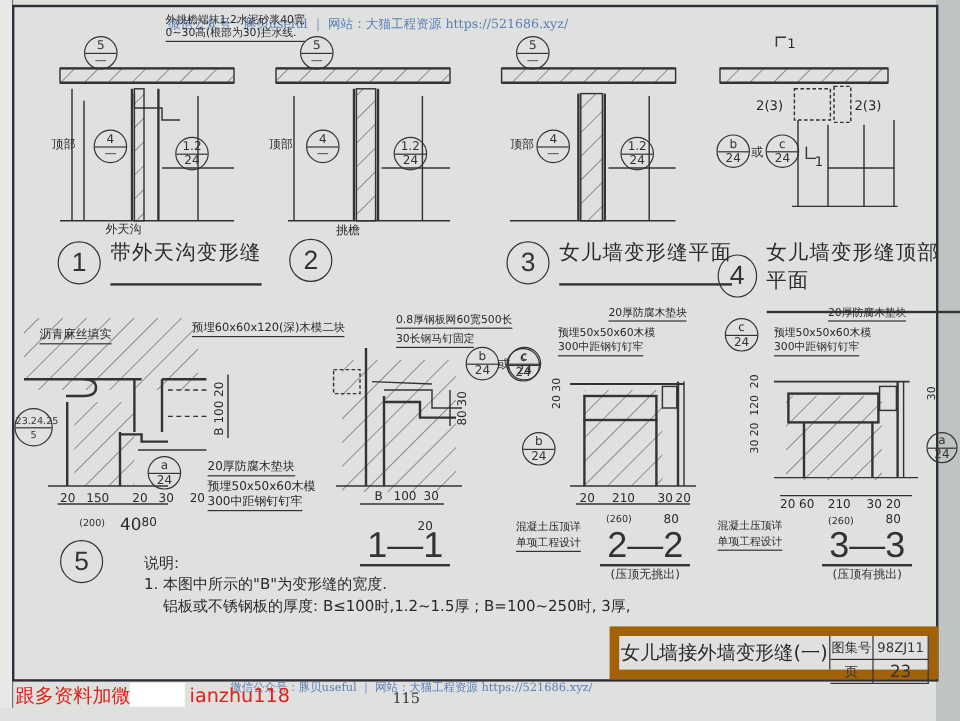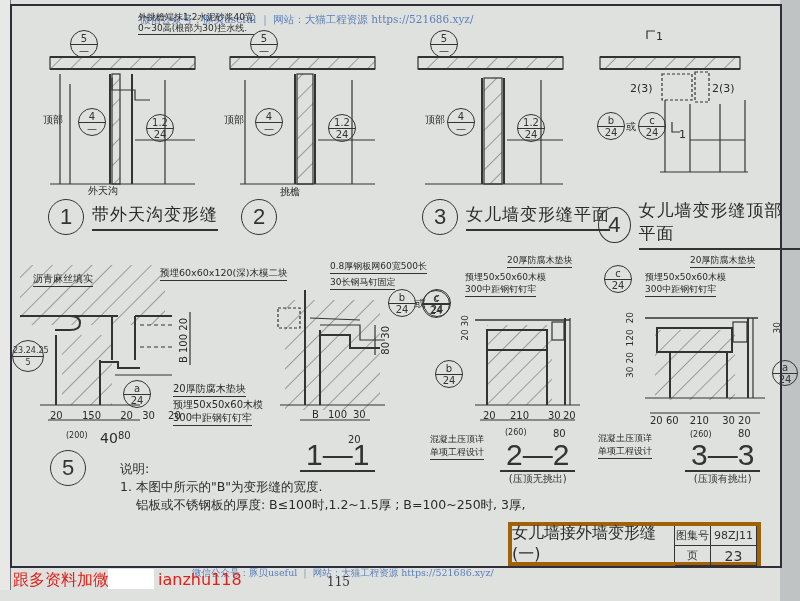--- a/index.html
+++ b/index.html
@@ -5,26 +5,26 @@
   html,body{margin:0;padding:0;}
   body{width:800px;height:601px;background:#c9ccc9;position:relative;overflow:hidden;font-family:"DejaVu Sans",sans-serif;}
   .sheet{position:absolute;left:0;top:0;width:790px;height:601px;background:#dfe1de;}
   .rightedge{position:absolute;left:780px;top:0;width:20px;height:601px;background:#bfc3c3;}
   .leftstrip{position:absolute;left:0;top:0;width:10px;height:590px;background:#e8e9e6;border-right:1px solid #777;}
   .frame{position:absolute;left:10px;top:4px;width:772px;height:564px;border:2px solid #2e2f3a;border-bottom:2px solid #2e2f3a;box-sizing:border-box;}
   svg.draw{position:absolute;left:0;top:0;}
   .txt{position:absolute;color:#2a2a2a;white-space:nowrap;font-family:"DejaVu Sans",sans-serif;}
   .cap{position:absolute;display:flex;align-items:center;gap:8px;}
   .cap .num{width:34px;height:34px;border:1.5px solid #333;border-radius:50%;display:flex;align-items:center;justify-content:center;font-size:22px;color:#333;font-family:"Liberation Sans",sans-serif;}
-  .cap .title{font-size:17px;color:#2a2a2a;border-bottom:2px solid #333;padding-bottom:3px;letter-spacing:1px;}
+  .cap .title{font-size:17px;color:#2a2a2a;border-bottom:2px solid #333;padding-bottom:14px;letter-spacing:1px;}
   .sec{position:absolute;text-align:center;}
   .sec .lab{font-size:30px;color:#333;font-family:"Liberation Sans",sans-serif;border-bottom:2px solid #333;line-height:30px;padding:0 6px;}
   .sec .sub{font-size:10px;color:#333;margin-top:0;}
   .notes{position:absolute;left:120px;top:460px;font-size:12.5px;color:#2a2a2a;line-height:18px;}
-  .titleblock{position:absolute;left:508px;top:522px;width:253px;height:44px;border:4px solid #a16207;box-sizing:border-box;display:flex;}
+  .titleblock{position:absolute;left:508px;top:522px;width:274px;height:44px;border:8px solid #a16207;box-sizing:border-box;display:flex;}
   .tb-main{flex:1;display:flex;align-items:center;justify-content:center;font-size:16px;color:#2a2a2a;border-right:1.5px solid #333;}
   .tb-grid{width:82px;display:grid;grid-template-columns:36px 46px;grid-template-rows:20px 20px;font-size:11px;color:#333;}
   .tb-grid div{display:flex;align-items:center;justify-content:center;border-bottom:1px solid #333;border-right:1px solid #333;}
   .wm{position:absolute;color:#5b7fb8;font-family:"DejaVu Serif",serif;}
   .red{position:absolute;color:#e0201a;font-size:16px;}
   .whitebox{position:absolute;left:108px;top:569px;width:46px;height:20px;background:#fff;}
   .pagenum{position:absolute;left:327px;top:575px;font-size:12px;color:#333;font-family:"DejaVu Serif",serif;}
   .callout{position:absolute;width:26px;height:26px;border:1px solid #333;border-radius:50%;font-size:10px;color:#333;display:flex;flex-direction:column;align-items:center;justify-content:center;line-height:11px;}
   .callout span.top{border-bottom:1px solid #333;width:100%;text-align:center;}
 </style>
@@ -232,21 +232,21 @@
     <span>5</span>
   </div>
 <div class="callout" style="left:123px;top:380px;">
     <span class="top">a</span>
     <span>24</span>
   </div>
 <div class="txt" style="left:173px;top:382px;font-size:10px;border-bottom:1px solid #333;">20厚防腐木垫块</div>
 <div class="txt" style="left:173px;top:398px;font-size:10px;">预埋50x50x60木模</div>
 <div class="txt" style="left:173px;top:411px;font-size:10px;border-bottom:1px solid #333;">300中距钢钉钉牢</div>
 <div class="txt" style="left:50px;top:410px;font-size:10px;word-spacing:6px;">
-  <span>20</span> <span style="margin-left:10px;">150</span> <span style="margin-left:10px;">20</span> <span>30</span> <span style="margin-left:4px;">20</span>
+  <span>20</span> <span style="">150</span> <span style="margin-left:10px;">20</span> <span>30</span> <span style="margin-left:4px;">20</span>
 </div>
 <div class="txt" style="left:66px;top:431px;font-size:8px;">(200)</div>
 <div class="txt" style="left:100px;top:430px;font-size:14px;">40</div>
 <div class="txt" style="left:118px;top:430px;font-size:10px;">80</div>
 <div class="txt" style="left:178px;top:318px;font-size:10px;writing-mode:vertical-rl;transform:rotate(180deg);"><span>B</span>&nbsp;<span>100</span>&nbsp;<span>20</span></div>
 <div class="cap" style="left:50px;top:450px;">
   <div class="num">5</div>
 </div>
 
 <div class="txt" style="left:160px;top:267px;font-size:9.5px;border-bottom:1px solid #333;">预埋60x60x120(深)木模二块</div>

